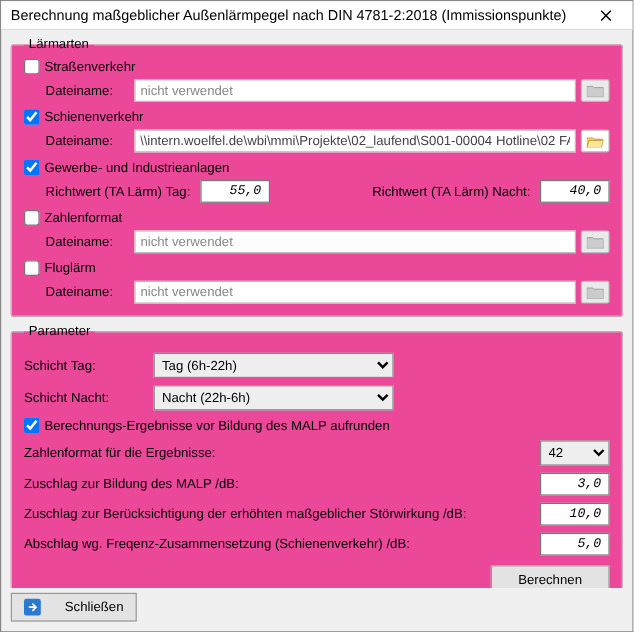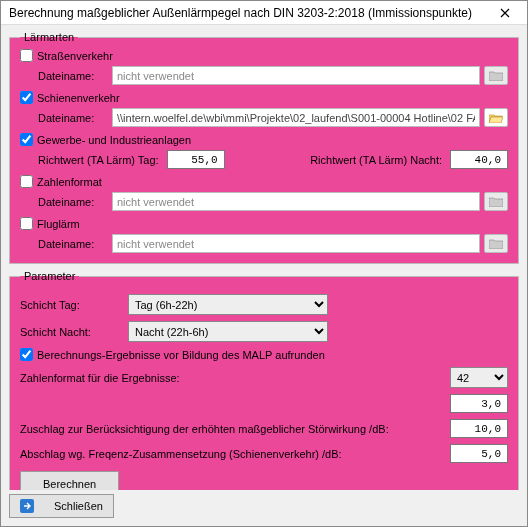--- a/index.html
+++ b/index.html
@@ -14,43 +14,43 @@
 .row { display: flex; align-items: center; margin-top: 4px; }
 .indent { padding-left: 18px; }
 .lbl { color: #000; }
 .lbl-file { width: 74px; }
 .chk { display: flex; align-items: center; gap: 4px; cursor: pointer; }
 .chk input { margin: 0; }
 input[type=text].file { flex: 1; height: 19px; padding: 1px 4px; border: 1px solid #bbb; background: #fff; color: #888; margin-right: 4px; }
 input[type=text].file.active { color: #444; }
 .btn-browse { width: 24px; height: 19px; border: 1px solid #bbb; background: #eaeaea; display: flex; align-items: center; justify-content: center; cursor: pointer; border-radius: 2px; }
 .folder-icon { width: 14px; height: 10px; }
-.num { width: 58px; height: 19px; border: 1px solid #777; text-align: right; padding: 1px 6px; font-family: "Courier New", monospace; background: #fff; }
+.num { width: 58px; height: 19px; border: 1px solid #777; text-align: right; padding: 1px 6px; font-family: "Courier New", monospace; background: #fff; font-style: italic; }
 .richtwert-row { display: flex; align-items: center; gap: 8px; padding-left: 18px; margin-top: 4px; }
 .richtwert-row .spacer { flex: 1; }
 select { height: 21px; border: 1px solid #888; background: #eee; padding: 0 2px; }
 .param-row { display: flex; align-items: center; margin-top: 6px; }
 .param-lbl { width: 108px; }
 .param-long { flex: 1; }
 .sel-wide { width: 200px; }
 .sel-small { width: 58px; }
 .right-num { margin-left: auto; }
-.btnbar { display: flex; justify-content: flex-start; padding: 8px 0 2px 0; }
+.btnbar { display: flex; justify-content: flex-end; padding: 8px 0 2px 0; }
 .btn { height: 26px; padding: 0 22px; border: 1px solid #999; background: #e3e3e3; cursor: pointer; }
 .footer { padding: 4px 8px 8px 8px; }
 .btn-close-app { height: 24px; padding: 0 10px; border: 1px solid #999; background: #e3e3e3; display: inline-flex; align-items: center; gap: 20px; cursor: pointer; }
 .arrow-box { width: 14px; height: 14px; background: #2a7ad1; color: #fff; display: flex; align-items: center; justify-content: center; font-weight: bold; border-radius: 2px; }
 .sect-gap { height: 6px; }
 </style>
 </head>
 <body>
 
 <div class="window">
   <div class="titlebar">
-    <div class="title">Berechnung maßgeblicher Außenlärmpegel nach DIN 3203-2:2018  (Immissionspunkte)</div>
+    <div class="title">Berechnung maßgeblicher Außenlärmpegel nach DIN 4781-2:2018  (Immissionspunkte)</div>
     <div class="close">
       <svg width="10" height="10" viewBox="0 0 10 10">
           <path d="M1 1 L9 9 M9 1 L1 9" stroke="#000" stroke-width="1.2"></path>
         </svg>
     </div>
   </div>
 
   <div class="content">
 
     <fieldset>
@@ -154,20 +154,21 @@
       </div>
 
       <div class="param-row">
         <span class="lbl param-long">Zahlenformat für die Ergebnisse:</span>
         <select class="sel-small right-num">
           <option>42</option>
         </select>
       </div>
 
       <div class="param-row">
+        <span class="lbl param-long">Zuschlag zur Bildung des MALP /dB:</span>
         <input type="text" class="num right-num" value="3,0" style="">
       </div>
 
       <div class="param-row">
         <span class="lbl param-long">Zuschlag zur Berücksichtigung der  erhöhten maßgeblicher Störwirkung /dB:</span>
         <input type="text" class="num right-num" value="10,0" style="">
       </div>
 
       <div class="param-row">
         <span class="lbl param-long">Abschlag wg. Freqenz-Zusammensetzung (Schienenverkehr) /dB:</span>

